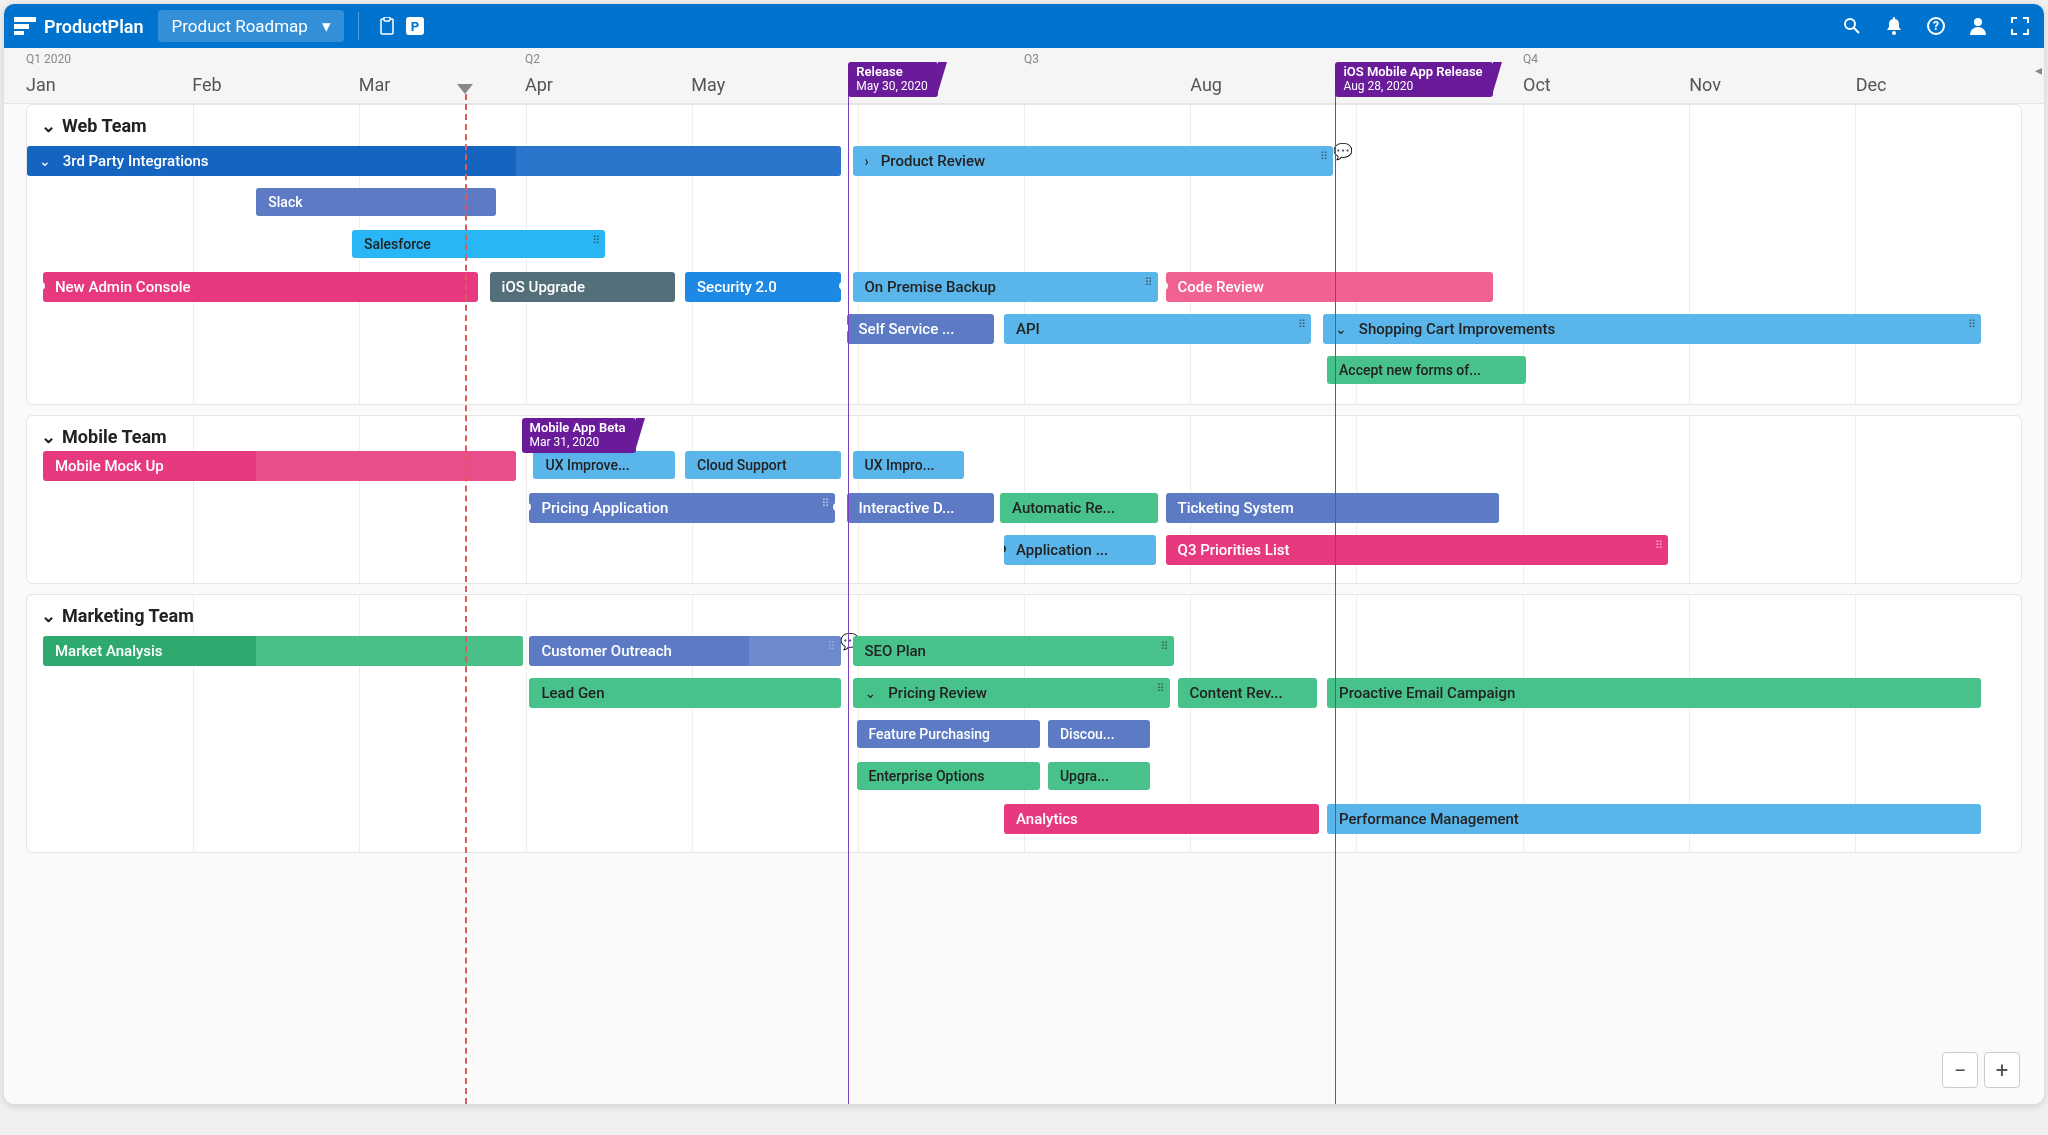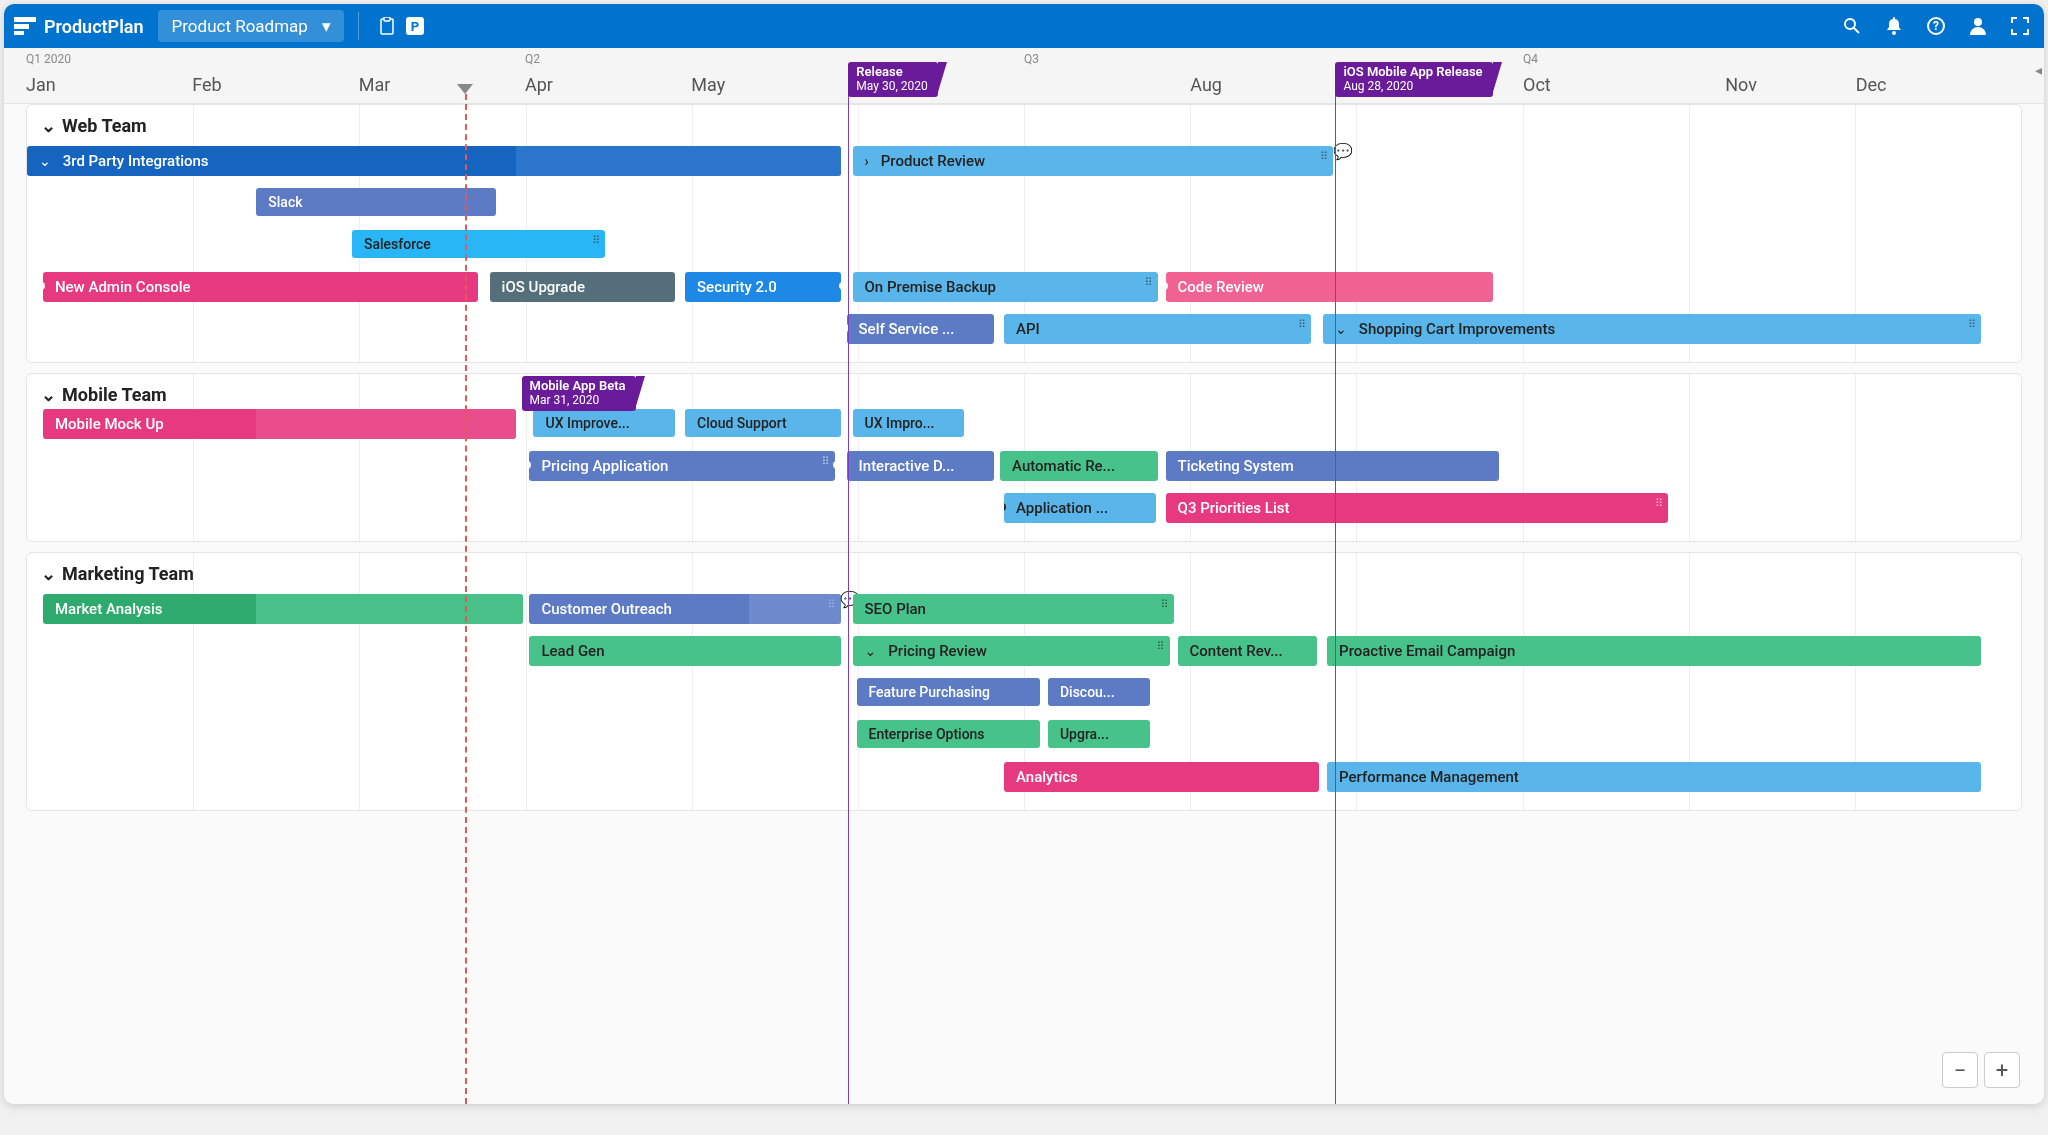--- a/index.html
+++ b/index.html
@@ -136,21 +136,21 @@
         <div class="month-label" style="left: calc(0% + 22px);">Jan</div>
         <div class="month-label" style="left: calc(8.33% + 18.3348px);">Feb</div>
         <div class="month-label" style="left: calc(16.67% + 14.6652px);">Mar</div>
         <div class="month-label" style="left: calc(25% + 11px);">Apr</div>
         <div class="month-label" style="left: calc(33.33% + 7.3348px);">May</div>
         <div class="month-label" style="left: calc(41.67% + 3.6652px);">Jun</div>
         <div class="month-label" style="left: calc(50% + 0px); margin-top: 40px;">Jul</div>
         <div class="month-label" style="left: calc(58.33% - 3.6652px);">Aug</div>
         <div class="month-label" style="left: calc(66.67% - 7.3348px);">Sep</div>
         <div class="month-label" style="left: calc(75% - 11px);">Oct</div>
-        <div class="month-label" style="left: calc(83.33% - 14.6652px); margin-left: 36px;">Nov</div>
+        <div class="month-label" style="left: calc(83.33% - 14.6652px);">Nov</div>
         <div class="month-label" style="left: calc(91.67% - 18.3348px);">Dec</div>
       </div>
     <div class="collapse-handle">◂</div>
 
     <div id="overlay-lines" style="position:absolute; top:0; left:22px; right:22px; bottom:0; pointer-events:none;">
         <div class="today-marker" style="left: calc(22%);"></div>
         <div class="today-line" style="left: calc(22%); top: 46px;"></div>
         <div class="milestone-tag" style="left: calc(41.2%); pointer-events: auto;">
           <span class="mt-title">Release</span>
           <span class="mt-date">May 30, 2020</span>
@@ -234,20 +234,25 @@
               <div class="bar c-blue-sky dark-text" style="left: calc(49%); width: calc(15.4%);">
                 <span>API</span>
                 <span class="grip">⠿</span>
               </div>
               <div class="bar c-blue-sky dark-text" style="left: calc(65%); width: calc(33%);">
                 <span class="chev">⌄</span>
                 <span>Shopping Cart Improvements</span>
                 <span class="grip">⠿</span>
               </div>
             </div>
+            <div class="row">
+              <div class="bar c-green sub dark-text" style="left: calc(65.2%); width: calc(10%);">
+                <span>Accept new forms of...</span>
+              </div>
+            </div>
           </div>
           <div style="height: 6px;"></div>
         </div>
         <div class="lane-group">
           <div class="month-grid" style="left: calc(8.33%);"></div>
           <div class="month-grid" style="left: calc(16.67%);"></div>
           <div class="month-grid" style="left: calc(25%);"></div>
           <div class="month-grid" style="left: calc(33.33%);"></div>
           <div class="month-grid" style="left: calc(41.67%);"></div>
           <div class="month-grid" style="left: calc(50%);"></div>

